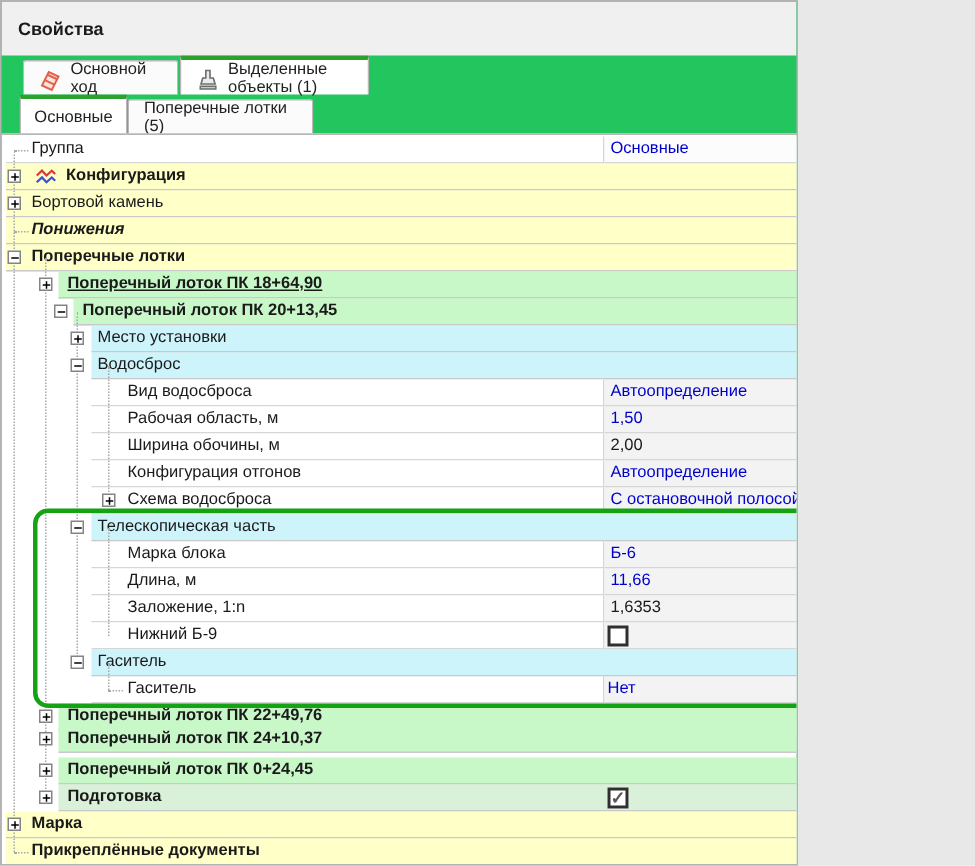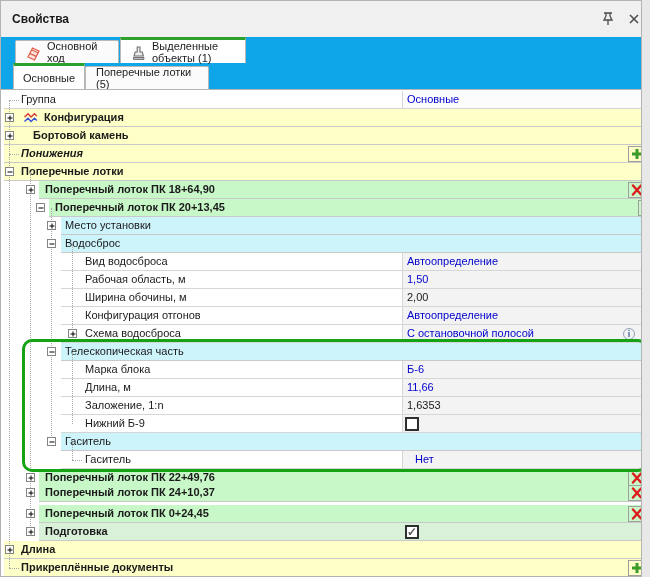--- a/index.html
+++ b/index.html
@@ -1,18 +1,18 @@
 <!DOCTYPE html>
 <html><head>
 <meta charset="utf-8">
 <style>
   html,body{margin:0;padding:0;background:#e8e8e8;}
   *{box-sizing:border-box;}
   .panel{
-    position:relative;width:642px;height:577px;background:#0ea5e9;
+    position:relative;width:532px;height:577px;background:#22c55e;
     border:1px solid #b3b3b3;overflow:hidden;
     font-family:"Liberation Sans", sans-serif;font-size:11px;color:#111;
   }
   
   .titlebar{position:absolute;left:0;top:0;width:100%;height:36px;background:#f0f0f0;}
   .title{position:absolute;left:11px;top:11px;font-size:12px;font-weight:bold;color:#1a1a1a;}
   .tb-icon{position:absolute;top:9px;width:18px;height:18px;cursor:pointer;}
   .tb-icon svg{display:block;}
   
   .tabstrip{position:absolute;left:0;width:100%;}
@@ -110,21 +110,21 @@
             <path d="M1.5 10.5 L5 7.3 L8 10.5 L11.5 7.3 L13.8 9.5" stroke="#3a52d9" stroke-width="1.5" fill="none"></path>
           </svg></div>
         <div class="expander" style="left: 4px; top: 4px;">
           <svg width="9" height="9" viewBox="0 0 9 9">
             <path d="M1.5 4 H6.5 M4 1.5 V6.5" stroke="#000" stroke-width="1"></path>
           </svg>
         </div>
       </div>
       <div class="row" style="top: 37px;">
         <div class="band" style="left: 3px; width: 643px; background: rgb(255, 255, 200);"></div>
-        <span class="rowtext" style="left: 20px; font-weight: bold; z-index: 4; color: rgb(26, 26, 26); margin-left: 12px;">Бортовой камень</span>
+        <span class="rowtext" style="left: 20px; font-weight: normal; z-index: 4; color: rgb(26, 26, 26);">Бортовой камень</span>
         <div class="expander" style="left: 4px; top: 4px;">
           <svg width="9" height="9" viewBox="0 0 9 9">
             <path d="M1.5 4 H6.5 M4 1.5 V6.5" stroke="#000" stroke-width="1"></path>
           </svg>
         </div>
       </div>
       <div class="row" style="top: 55px; font-style: italic;">
         <div class="band" style="left: 3px; width: 643px; background: rgb(255, 255, 200);"></div>
         <span class="rowtext" style="left: 20px; font-weight: bold; z-index: 4; color: rgb(26, 26, 26);">Понижения</span>
         <div class="leader" style="left: 8px; width: 10px; top: 9px;"></div>
@@ -138,21 +138,21 @@
         <div class="band" style="left: 3px; width: 643px; background: rgb(255, 255, 200);"></div>
         <span class="rowtext" style="left: 20px; font-weight: bold; z-index: 4; color: rgb(26, 26, 26);">Поперечные лотки</span>
         <div class="expander" style="left: 4px; top: 4px;">
           <svg width="9" height="9" viewBox="0 0 9 9">
             <path d="M1.5 4 H6.5" stroke="#000" stroke-width="1"></path>
           </svg>
         </div>
       </div>
       <div class="row" style="top: 91px;">
         <div class="band" style="left: 38px; width: 608px; background: rgb(200, 247, 200);"></div>
-        <span class="rowtext" style="left: 44px; font-weight: bold; z-index: 4; color: rgb(26, 26, 26);">Поперечный лоток ПК 18+64,90</span>
+        <span class="rowtext" style="left: 44px; font-weight: bold; z-index: 4; color: rgb(26, 26, 26); text-decoration: underline;">Поперечный лоток ПК 18+64,90</span>
         <div class="expander" style="left: 25px; top: 4px;">
           <svg width="9" height="9" viewBox="0 0 9 9">
             <path d="M1.5 4 H6.5 M4 1.5 V6.5" stroke="#000" stroke-width="1"></path>
           </svg>
         </div>
         <div class="action-cell">
           <svg width="12" height="12" viewBox="0 0 12 12">
             <path d="M2 1.5 L10 10.5 M10 1.5 L2 10.5" stroke="#dd1c1c" stroke-width="2.4" stroke-linecap="round"></path>
           </svg>
         </div>
@@ -271,21 +271,21 @@
         <span class="rowtext" style="left: 64px; font-weight: normal; z-index: 4; color: rgb(26, 26, 26);">Гаситель</span>
         <div class="expander" style="left: 46px; top: 4px;">
           <svg width="9" height="9" viewBox="0 0 9 9">
             <path d="M1.5 4 H6.5" stroke="#000" stroke-width="1"></path>
           </svg>
         </div>
       </div>
       <div class="row" style="top: 361px;">
         <div class="cell label-cell" style="left: 60px; width: 342px;"></div>
         <div class="cell" style="left: 402px; width: 244px; background: rgb(243, 243, 243);">
-          <span class="valtext" style="position: absolute; left: 12px; top: 0px; color: rgb(0, 0, 204);">Нет</span>
+          <span class="valtext" style="position: absolute; left: 2px; top: 0px; color: rgb(0, 0, 204);">Нет</span>
         </div>
         <span class="rowtext" style="left: 84px; font-weight: normal; z-index: 4; color: rgb(26, 26, 26);">Гаситель</span>
         <div class="leader" style="left: 71px; width: 10px; top: 9px;"></div>
       </div>
       <div class="row" style="top: 379px;">
         <div class="band" style="left: 38px; width: 608px; background: rgb(200, 247, 200);"></div>
         <span class="rowtext" style="left: 44px; font-weight: bold; z-index: 4; color: rgb(26, 26, 26);">Поперечный лоток ПК 22+49,76</span>
         <div class="expander" style="left: 25px; top: 4px;">
           <svg width="9" height="9" viewBox="0 0 9 9">
             <path d="M1.5 4 H6.5 M4 1.5 V6.5" stroke="#000" stroke-width="1"></path>
@@ -330,21 +330,21 @@
         <div class="chk">✓</div>
         <span class="rowtext" style="left: 44px; font-weight: bold; z-index: 4; color: rgb(26, 26, 26);">Подготовка</span>
         <div class="expander" style="left: 25px; top: 4px;">
           <svg width="9" height="9" viewBox="0 0 9 9">
             <path d="M1.5 4 H6.5 M4 1.5 V6.5" stroke="#000" stroke-width="1"></path>
           </svg>
         </div>
       </div>
       <div class="row" style="top: 451px;">
         <div class="band" style="left: 3px; width: 643px; background: rgb(255, 255, 200);"></div>
-        <span class="rowtext" style="left: 20px; font-weight: bold; z-index: 4; color: rgb(26, 26, 26);">Длина</span>
+        <span class="rowtext" style="left: 20px; font-weight: bold; z-index: 4; color: rgb(26, 26, 26);">Марка</span>
         <div class="expander" style="left: 4px; top: 4px;">
           <svg width="9" height="9" viewBox="0 0 9 9">
             <path d="M1.5 4 H6.5 M4 1.5 V6.5" stroke="#000" stroke-width="1"></path>
           </svg>
         </div>
       </div>
       <div class="row" style="top: 469px;">
         <div class="band" style="left: 3px; width: 643px; background: rgb(255, 255, 200);"></div>
         <span class="rowtext" style="left: 20px; font-weight: bold; z-index: 4; color: rgb(26, 26, 26);">Прикреплённые документы</span>
         <div class="leader" style="left: 8px; width: 10px; top: 9px;"></div>

